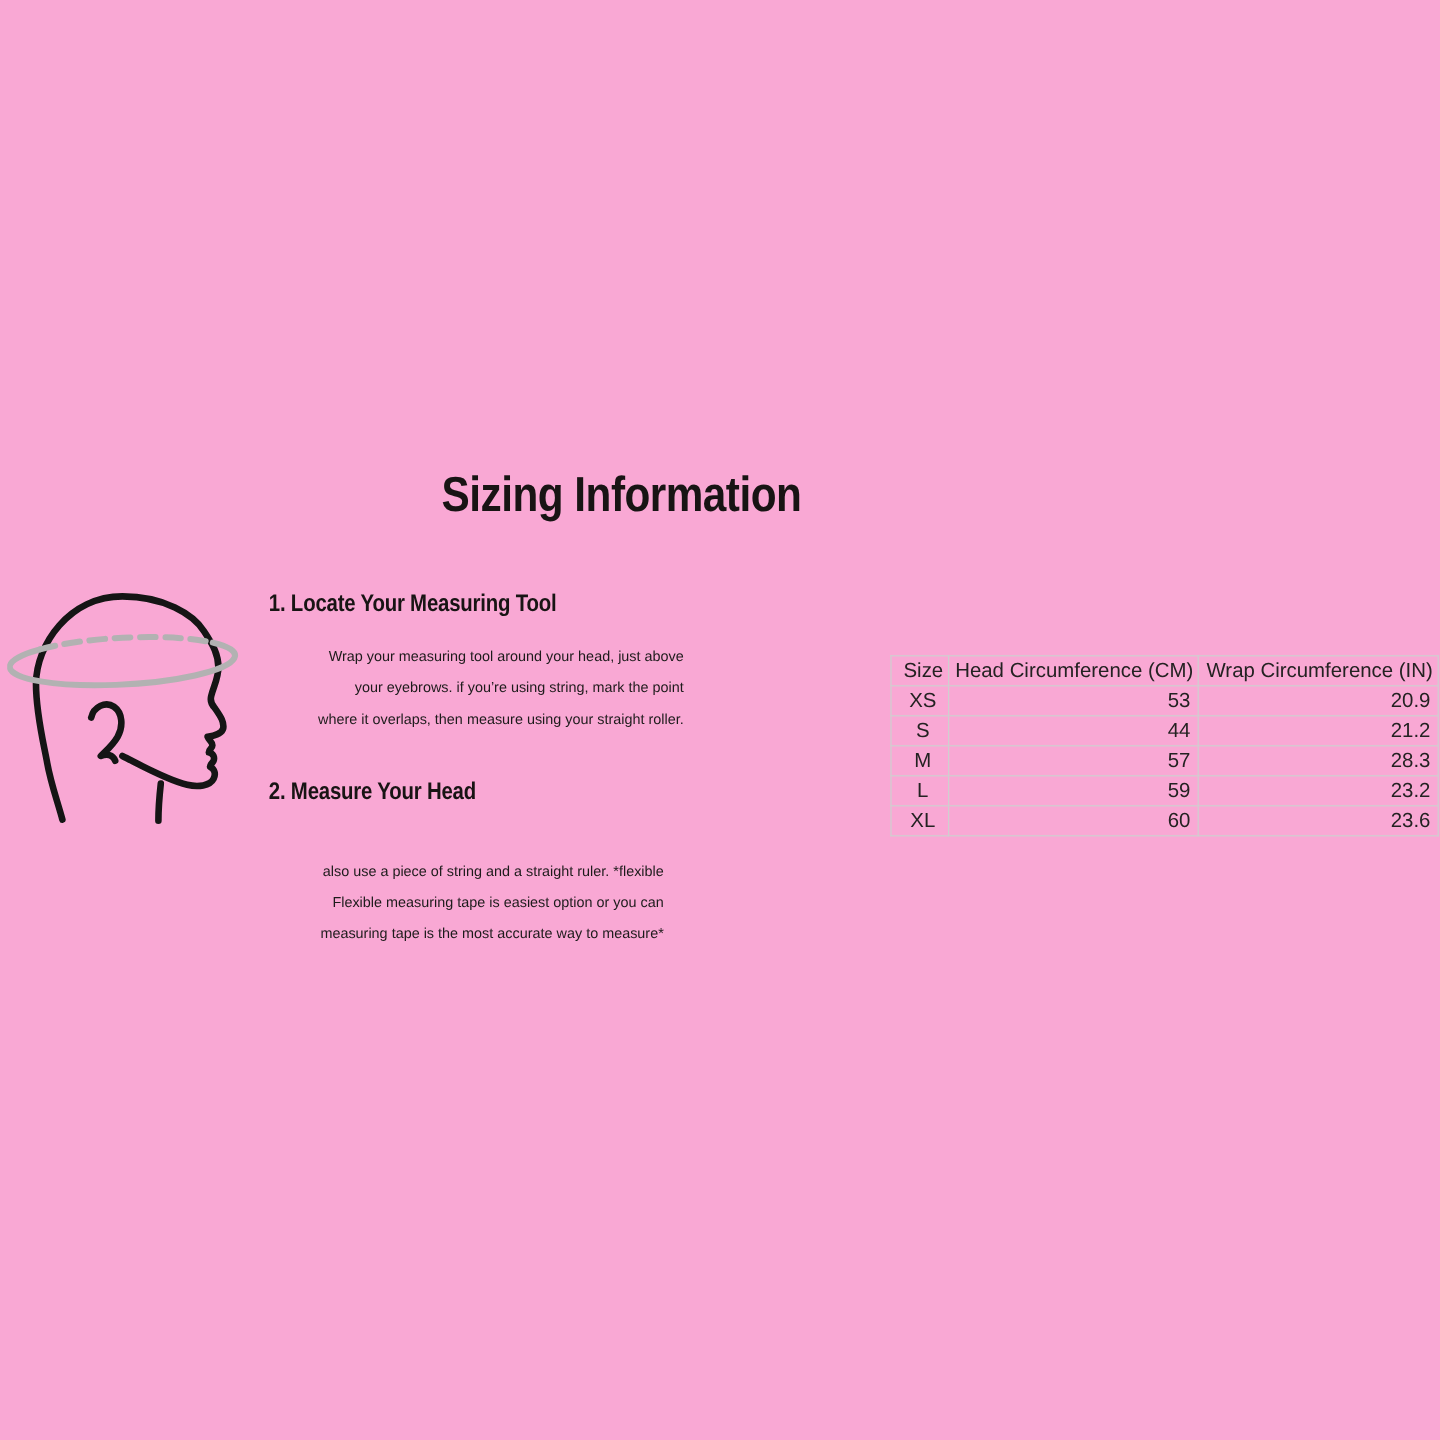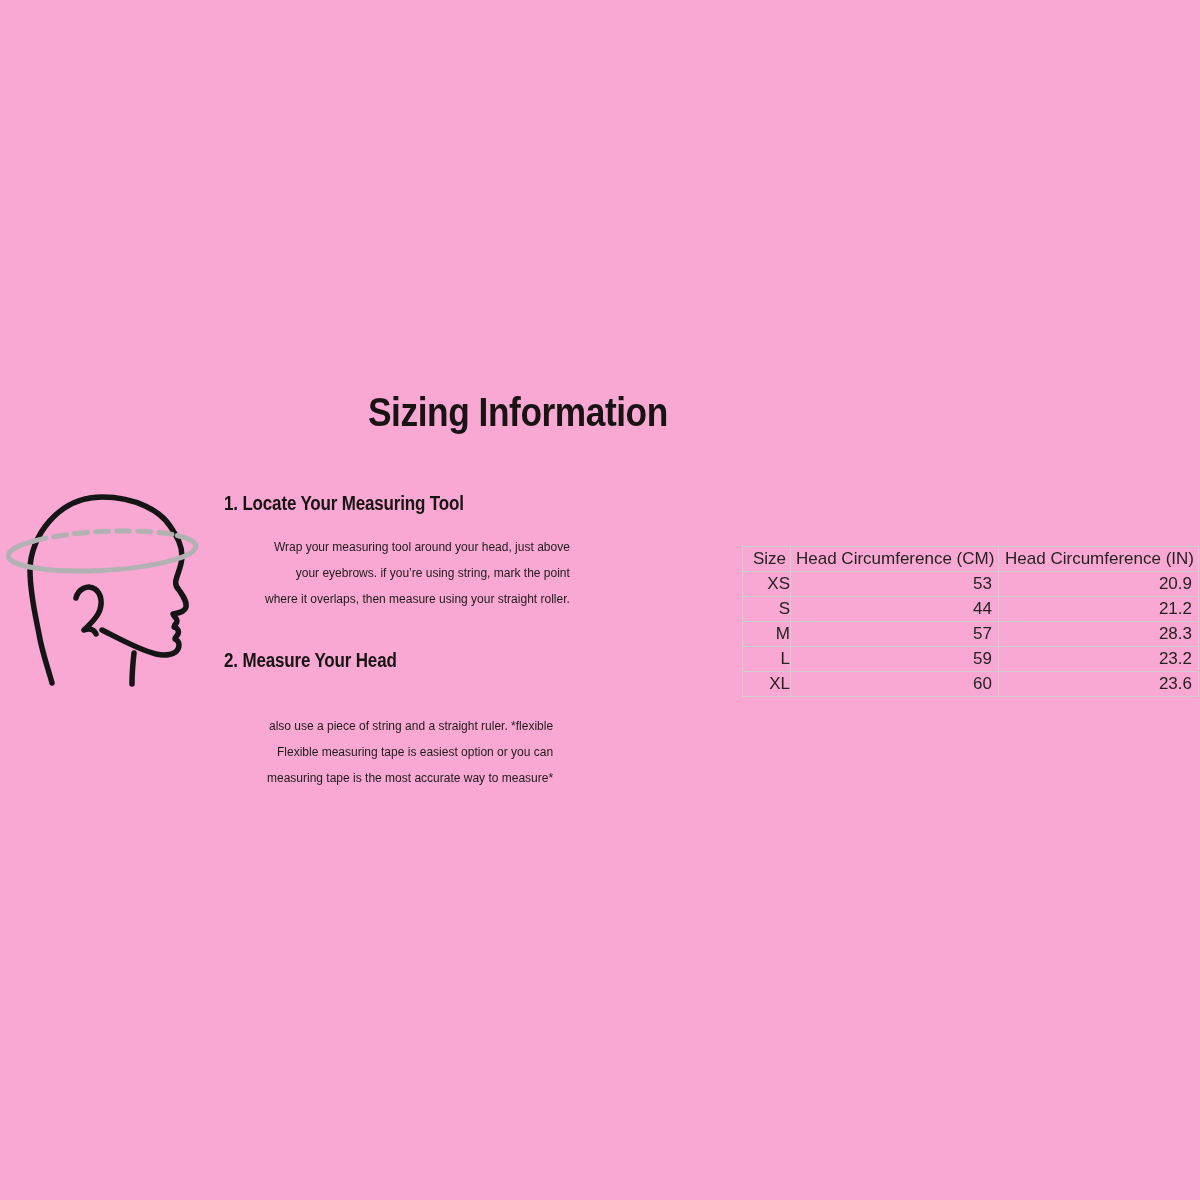--- a/index.html
+++ b/index.html
@@ -78,21 +78,21 @@
     font-weight: normal;
     vertical-align: middle;
     overflow: hidden;
     white-space: nowrap;
     padding-left: 36px;
   }
   .size-table .col-size  { width: 48px; }
   .size-table .col-cm    { width: 208px; }
   .size-table .col-in    { width: 200px; }
   .size-table th { text-align: right; padding: 0 4px 0 5px; }
-  .size-table td.t-size  { text-align: right;  padding-left: 5px; }
+  .size-table td.t-size  { text-align: center;  padding-left: 5px; }
   .size-table td.t-num   { text-align: right; padding-right: 6px; }
 </style>
 </head>
 <body>
 
 <div class="canvas">
 
   <div class="page-title">Sizing Information</div>
 
   <svg class="head-icon" viewBox="0 0 198 214" fill="none" xmlns="http://www.w3.org/2000/svg">
@@ -146,21 +146,21 @@
   <table class="size-table">
     <colgroup>
       <col class="col-size">
         <col class="col-cm">
         <col class="col-in">
     </colgroup>
     <thead>
       <tr>
         <th>Size</th>
         <th>Head Circumference (CM)</th>
-        <th>Head Circumference (IN)</th>
+        <th>Wrap Circumference (IN)</th>
       </tr>
     </thead>
     <tbody>
       <tr>
         <td class="t-size">XS</td>
         <td class="t-num">53</td>
         <td class="t-num">20.9</td>
       </tr>
       <tr>
         <td class="t-size">S</td>

